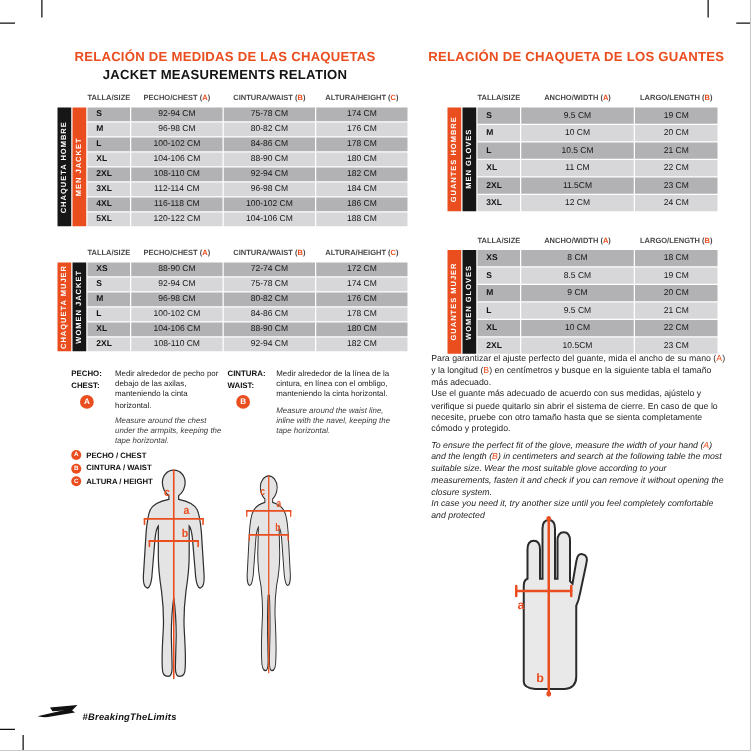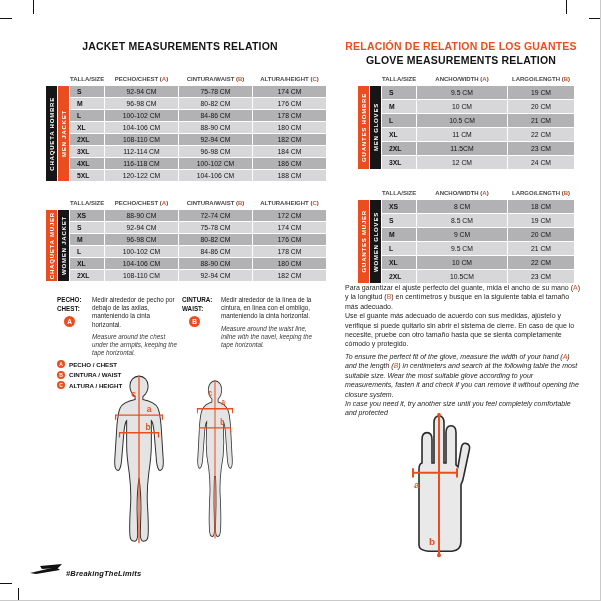--- a/index.html
+++ b/index.html
@@ -87,25 +87,25 @@
 <div id="page">
 
   <div class="crop" style="left:33px;top:0;width:1px;height:14px;"></div>
   <div class="crop" style="left:0;top:18px;width:12px;height:1px;"></div>
   <div class="crop" style="left:566px;top:0;width:1px;height:14px;"></div>
   <div class="crop" style="left:589px;top:18px;width:12px;height:1px;"></div>
   <div class="crop" style="left:0;top:583px;width:12px;height:1px;"></div>
   <div class="crop" style="left:18px;top:588px;width:1px;height:13px;"></div>
 
   <div class="title" id="jackets-title">
+    <div class="es">RELACIÓN DE MEDIDAS DE LAS CHAQUETAS</div>
     <div class="en">JACKET MEASUREMENTS RELATION</div>
   </div>
   <div class="title" id="gloves-title">
-    <div class="es">RELACIÓN DE RELATION DE LOS GUANTES</div>
-    <div class="en">GLOVE MEASUREMENTS RELATION</div>
+    <div class="es">RELACIÓN DE CHAQUETA DE LOS GUANTES</div>
   </div>
 
   <div class="table-block jacket" id="men-jacket-table">
       <div class="t-hdr">
         <div class="t-hcell">TALLA/SIZE</div>
         <div class="t-hcell">PECHO/CHEST (<span class="acc">A</span>)</div>
         <div class="t-hcell">CINTURA/WAIST (<span class="acc">B</span>)</div>
         <div class="t-hcell">ALTURA/HEIGHT (<span class="acc">C</span>)</div>
       </div>
       <div class="t-body">

